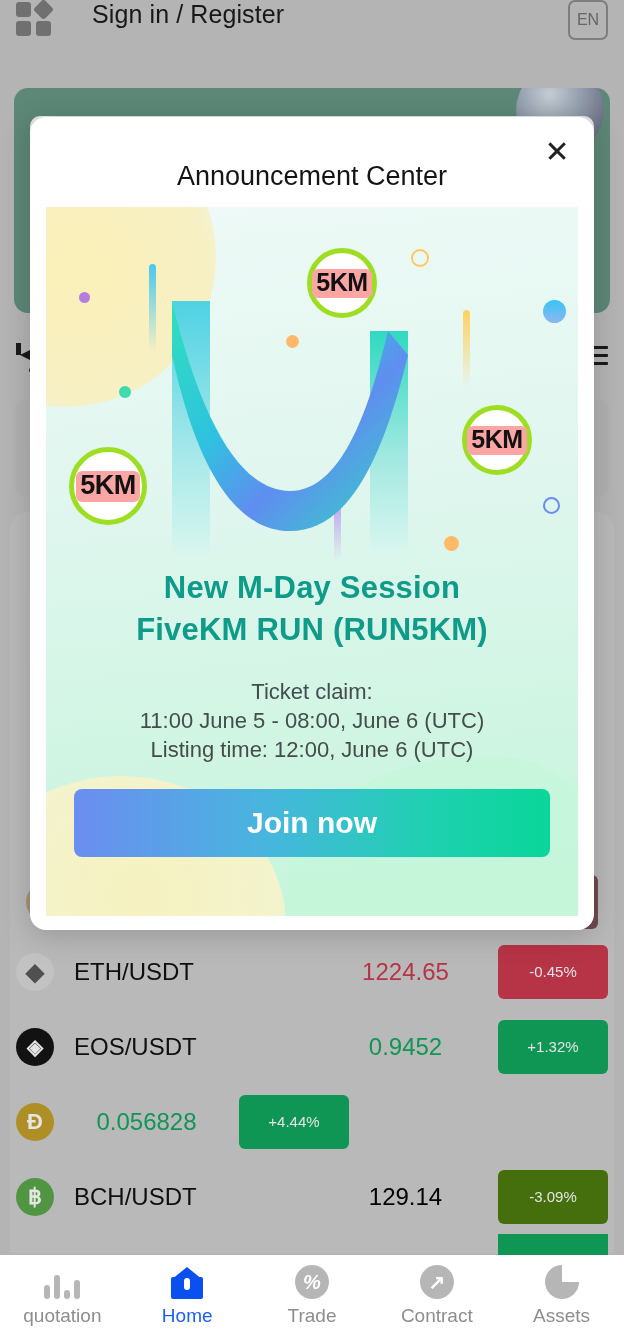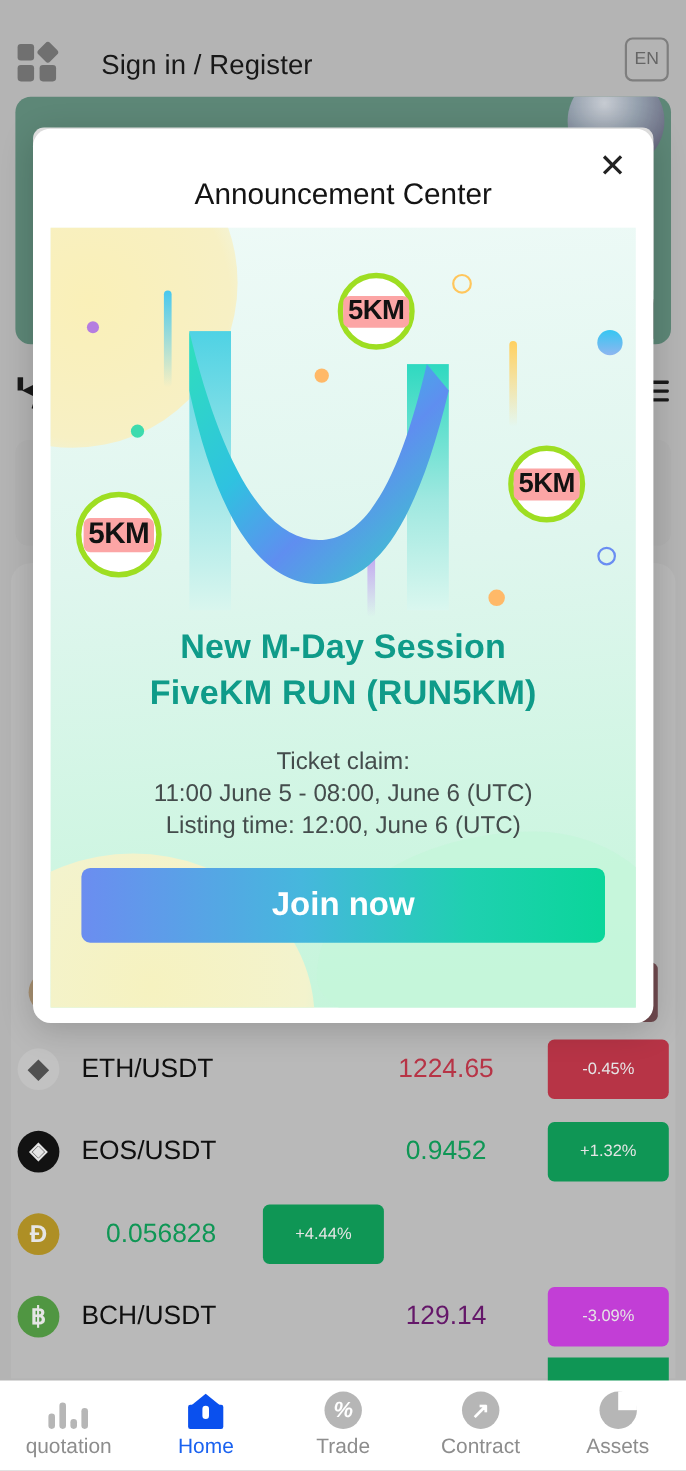--- a/index.html
+++ b/index.html
@@ -17,21 +17,21 @@
 
   
   #bg-page {
     position: absolute; inset: 0;
     filter: saturate(0.28) brightness(1.02);
   }
 
   
   .topbar {
     position: absolute; top: 0; left: 0; right: 0; height: 74px;
-    display: flex; align-items: flex-end; padding: 0 16px;
+    display: flex; align-items: flex-start; padding: 0 16px;
   }
   .grid-icon { width: 38px; height: 36px; position: relative; flex: none; }
   .grid-icon i {
     position: absolute; width: 15px; height: 15px;
     background: #7b7b7b; border-radius: 3px; display:block;
   }
   .grid-icon i.s1 { left: 0; top: 2px; }
   .grid-icon i.s2 { left: 20px; top: 2px; transform: rotate(45deg); border-radius:3px; }
   .grid-icon i.s3 { left: 0; top: 21px; }
   .grid-icon i.s4 { left: 20px; top: 21px; }
@@ -323,22 +323,22 @@
 
     <div class="coin-row">
       <div class="coin-ico" style="background:#c2a02a;color:#fff;font-size:22px">Ð</div>
       <div class="coin-price" style="color:#11a85f">0.056828</div>
       <div class="coin-badge" style="background:#11a85f">+4.44%</div>
     </div>
 
     <div class="coin-row">
       <div class="coin-ico" style="background:#5aa84a;color:#fff;font-size:22px">฿</div>
       <div class="coin-name">BCH/USDT</div>
-      <div class="coin-price" style="color:#701a75">129.14</div>
-      <div class="coin-badge" style="background:#d946ef">-3.09%</div>
+      <div class="coin-price" style="color:#000000">129.14</div>
+      <div class="coin-badge" style="background:#4d7c0f">-3.09%</div>
     </div>
 
     <div class="coin-row" style="height:40px;overflow:hidden">
       <div class="coin-badge" style="background:#11a85f;margin-left:auto"></div>
     </div>
   </div>
 
   <div class="modal-scrim"></div>
 
   <div class="modal">

